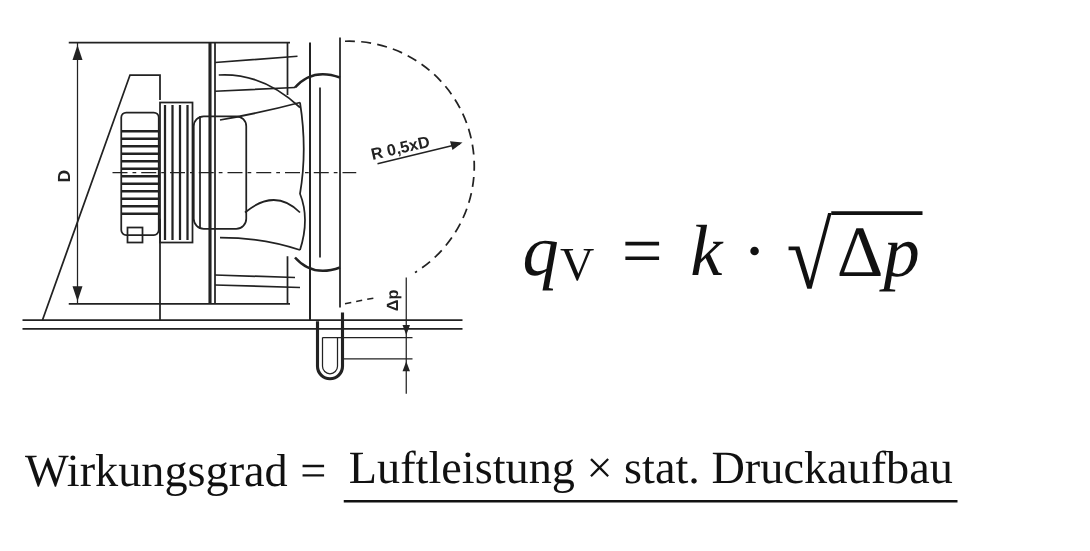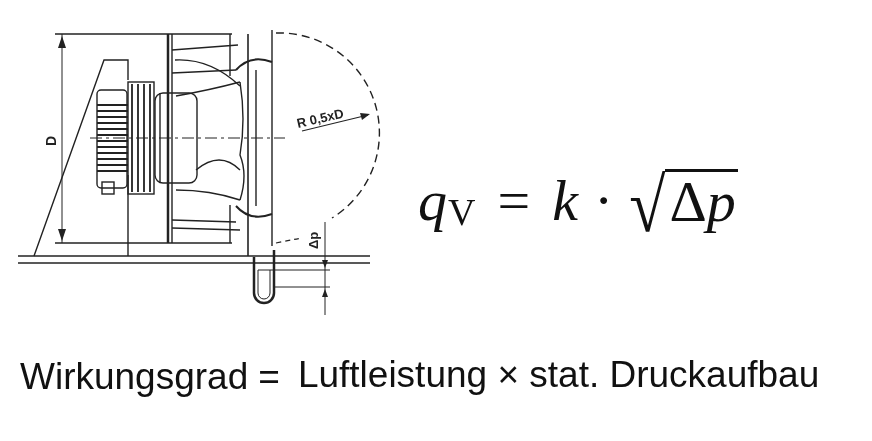--- a/index.html
+++ b/index.html
@@ -7,24 +7,24 @@
   #drawing { position: absolute; left: 0; top: 0; width: 400px; height: 320px; }
   .formula1 { position: absolute; left: 418px; top: 160px; height: 80px; display: flex; align-items: center; font-family: "Liberation Serif", serif; font-size: 58px; color: #111; }
   .formula1 .var { font-style: italic; }
   .formula1 .sub { font-style: normal; font-size: 38px; position: relative; top: 12px; margin-left: 1px; }
   .formula1 .op { margin: 0 22px; }
   .formula1 .dot { margin: 0 16px; }
   .sqrt { display: inline-flex; align-items: flex-end; }
   .sqrt .radical { font-size: 66px; line-height: 1; transform: scaleY(1.15); position: relative; top: 6px; }
   .sqrt .radicand { border-top: 3px solid #111; padding: 0 2px 0 4px; line-height: 1.05; }
   .sqrt .radicand .delta { font-style: normal; }
-  .formula2 { position: absolute; left: 20px; top: 332px; width: 840px; height: 90px; display: flex; align-items: center; font-family: Liberation Sans, sans-serif; font-size: 37px; color: #111; }
+  .formula2 { position: absolute; left: 20px; top: 332px; width: 840px; height: 90px; display: flex; align-items: center; font-family: Liberation Serif, serif; font-size: 37px; color: #111; }
   .formula2 .lhs { margin-right: 10px; }
   .formula2 .eq { margin-right: 14px; }
-  .fraction { display: inline-flex; flex-direction: row; align-items: center; }
+  .fraction { display: inline-flex; flex-direction: column; align-items: center; }
   .fraction .num { padding: 0 4px 4px; white-space: nowrap; }
   .fraction .bar { width: 100%; border-top: 2px solid #111; }
   .fraction .den { padding-top: 4px; white-space: nowrap; }
 </style>
 </head>
 <body>
 
 <svg id="drawing" viewBox="0 0 400 320" xmlns="http://www.w3.org/2000/svg" fill="none" stroke="#222" stroke-width="1.4">
 
   <g>

